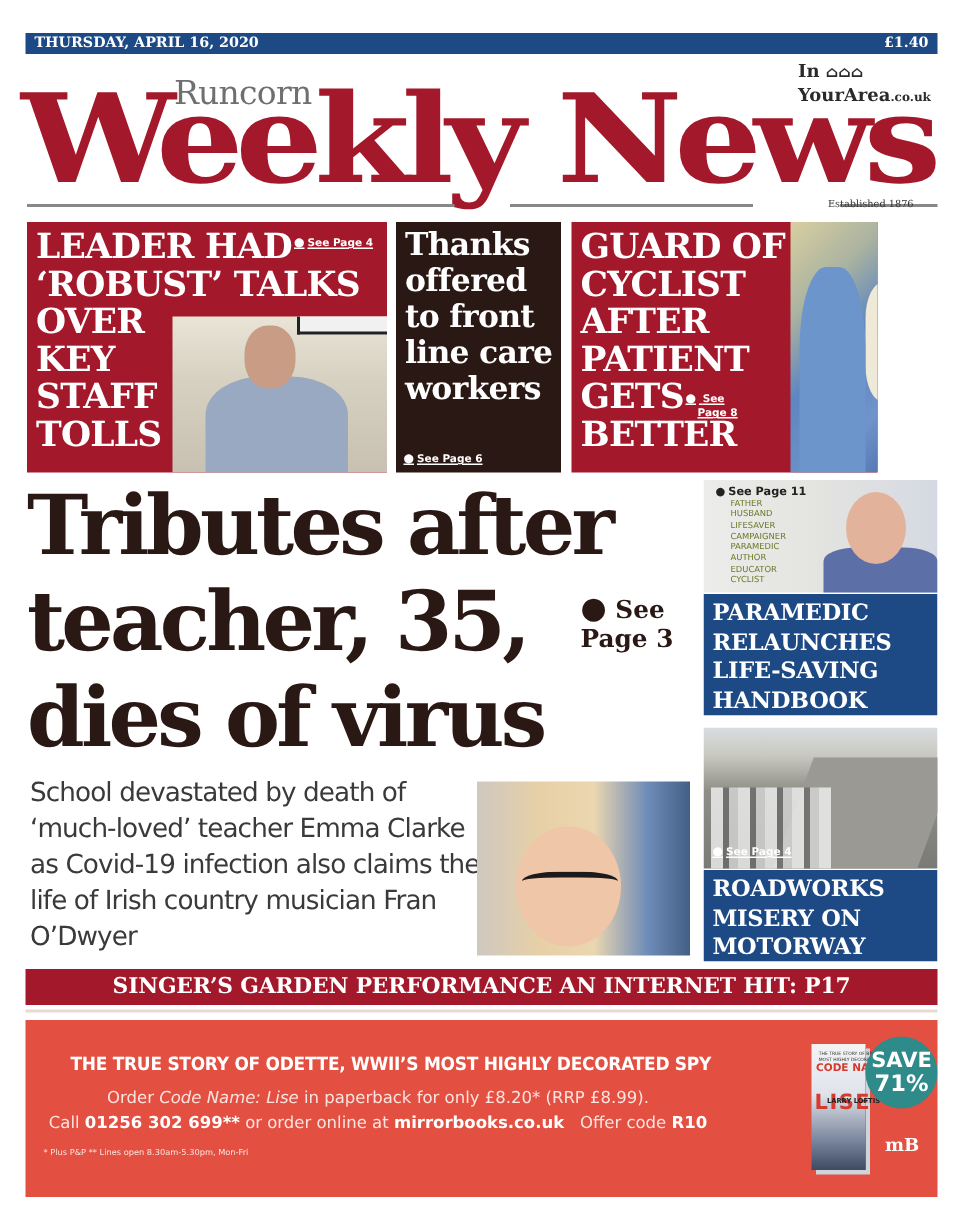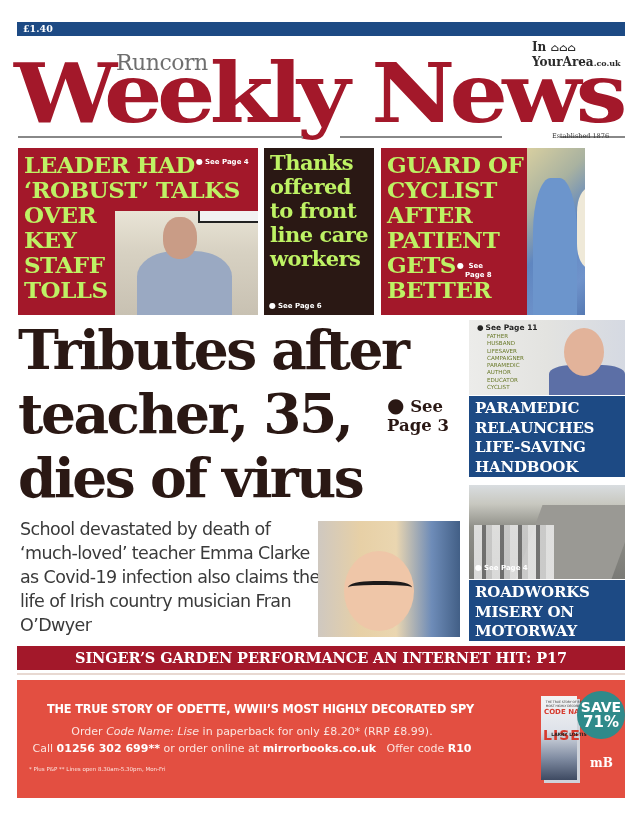--- a/index.html
+++ b/index.html
@@ -23,25 +23,25 @@
   .mast-rule2 { left: 340px; top: 136px; width: 162px; height: 1.5px; background: #888; }
   .mast-rule3 { left: 560px; top: 136px; width: 65px; height: 1.5px; background: #888; }
   .established { left: 504px; top: 132px; font-size: 6.5px; font-family: "DejaVu Serif", serif; font-weight: normal; color: #333; margin-left: 48px; }
 
   
   .teaser { top: 148px; height: 167px; overflow: hidden; }
   .t1 { left: 18px; width: 240px; background: #a3182a; }
   .t2 { left: 264px; width: 110px; background: #2a1814; }
   .t3 { left: 381px; width: 204px; background: #a3182a; }
 
-  .t-head { font-family: "DejaVu Serif", serif; font-weight: 900; color: #bef264; line-height: 25px; letter-spacing: -0.5px; }
+  .t-head { font-family: "DejaVu Serif", serif; font-weight: 900; color: #ffffff; line-height: 25px; letter-spacing: -0.5px; }
   .t1 .t-head { font-size: 23px; padding: 4px 0 0 6px; }
   .t2 .t-head { font-size: 21px; padding: 3px 0 0 6px; line-height: 24px; }
   .t3 .t-head { font-size: 23px; padding: 4px 0 0 6px; }
-  .see { font-family: "DejaVu Sans", sans-serif; font-size: 7px; color: #fff; font-weight: bold; }
+  .see { font-family: "DejaVu Sans", sans-serif; font-size: 7px; color: #fff; font-weight: bold; text-decoration: underline; }
   .see::before { content: "\25CF"; margin-right: 2px; font-size: 8px; }
 
   .photo-man { left: 97px; top: 63px; width: 143px; height: 104px;
     background: linear-gradient(180deg, #e9e4d6 0%, #d7d1c2 40%, #c8c1b2 100%); }
   .photo-man .head { position: absolute; left: 48px; top: 6px; width: 34px; height: 42px; border-radius: 45%; background: #c99c86; }
   .photo-man .body { position: absolute; left: 22px; top: 40px; width: 95px; height: 64px; border-radius: 40% 40% 0 0; background: #9aa9c2; }
   .photo-man .frame { position: absolute; right: 0; top: 0; width: 60px; height: 12px; border: 2px solid #222; border-right: none; border-top: none; background: #f1f1f1; }
 
   .photo-nurses { left: 146px; top: 0; width: 98px; height: 167px;
     background: linear-gradient(135deg, #d8cfa0 0%, #a9b2a0 25%, #5f86c0 45%, #6f93cb 70%, #3c5f9a 100%); }
@@ -103,20 +103,21 @@
   .book .b-lise { position: absolute; left: 2px; top: 19px; width: 52px; text-align: left; font-family: "DejaVu Sans", sans-serif; font-weight: bold; font-size: 14px; color: #d63a2e; letter-spacing: 1px; margin-top: 12px; }
   .book .b-author { position: absolute; left: 2px; top: 36px; width: 52px; text-align: center; font-family: "DejaVu Sans", sans-serif; font-weight: bold; font-size: 4.5px; color: #222; }
   .save { position: absolute; left: 560px; top: 11px; width: 48px; height: 48px; border-radius: 50%; background: #2f8a8a; color: #fff;
     font-family: "DejaVu Sans", sans-serif; font-weight: bold; text-align: center; font-size: 14px; line-height: 15px; padding-top: 9px; }
   .mb { position: absolute; left: 573px; top: 78px; font-family: "DejaVu Serif", serif; font-weight: bold; color: #fff; font-size: 12px; line-height: 10px; text-align: center; }
 </style>
 </head>
 <body>
 
 <div class="abs dateline">
+  <span>THURSDAY, APRIL 16, 2020</span>
   <span>£1.40</span>
 </div>
 
 <div class="abs masthead">Weekly News</div>
 <div class="abs runcorn">Runcorn</div>
 <div class="abs inyourarea">
   <div><span>In</span>
     <span style="font-size:10px;">⌂⌂⌂</span></div>
   <div><span>YourArea</span><span class="small">.co.uk</span></div>
 </div>

